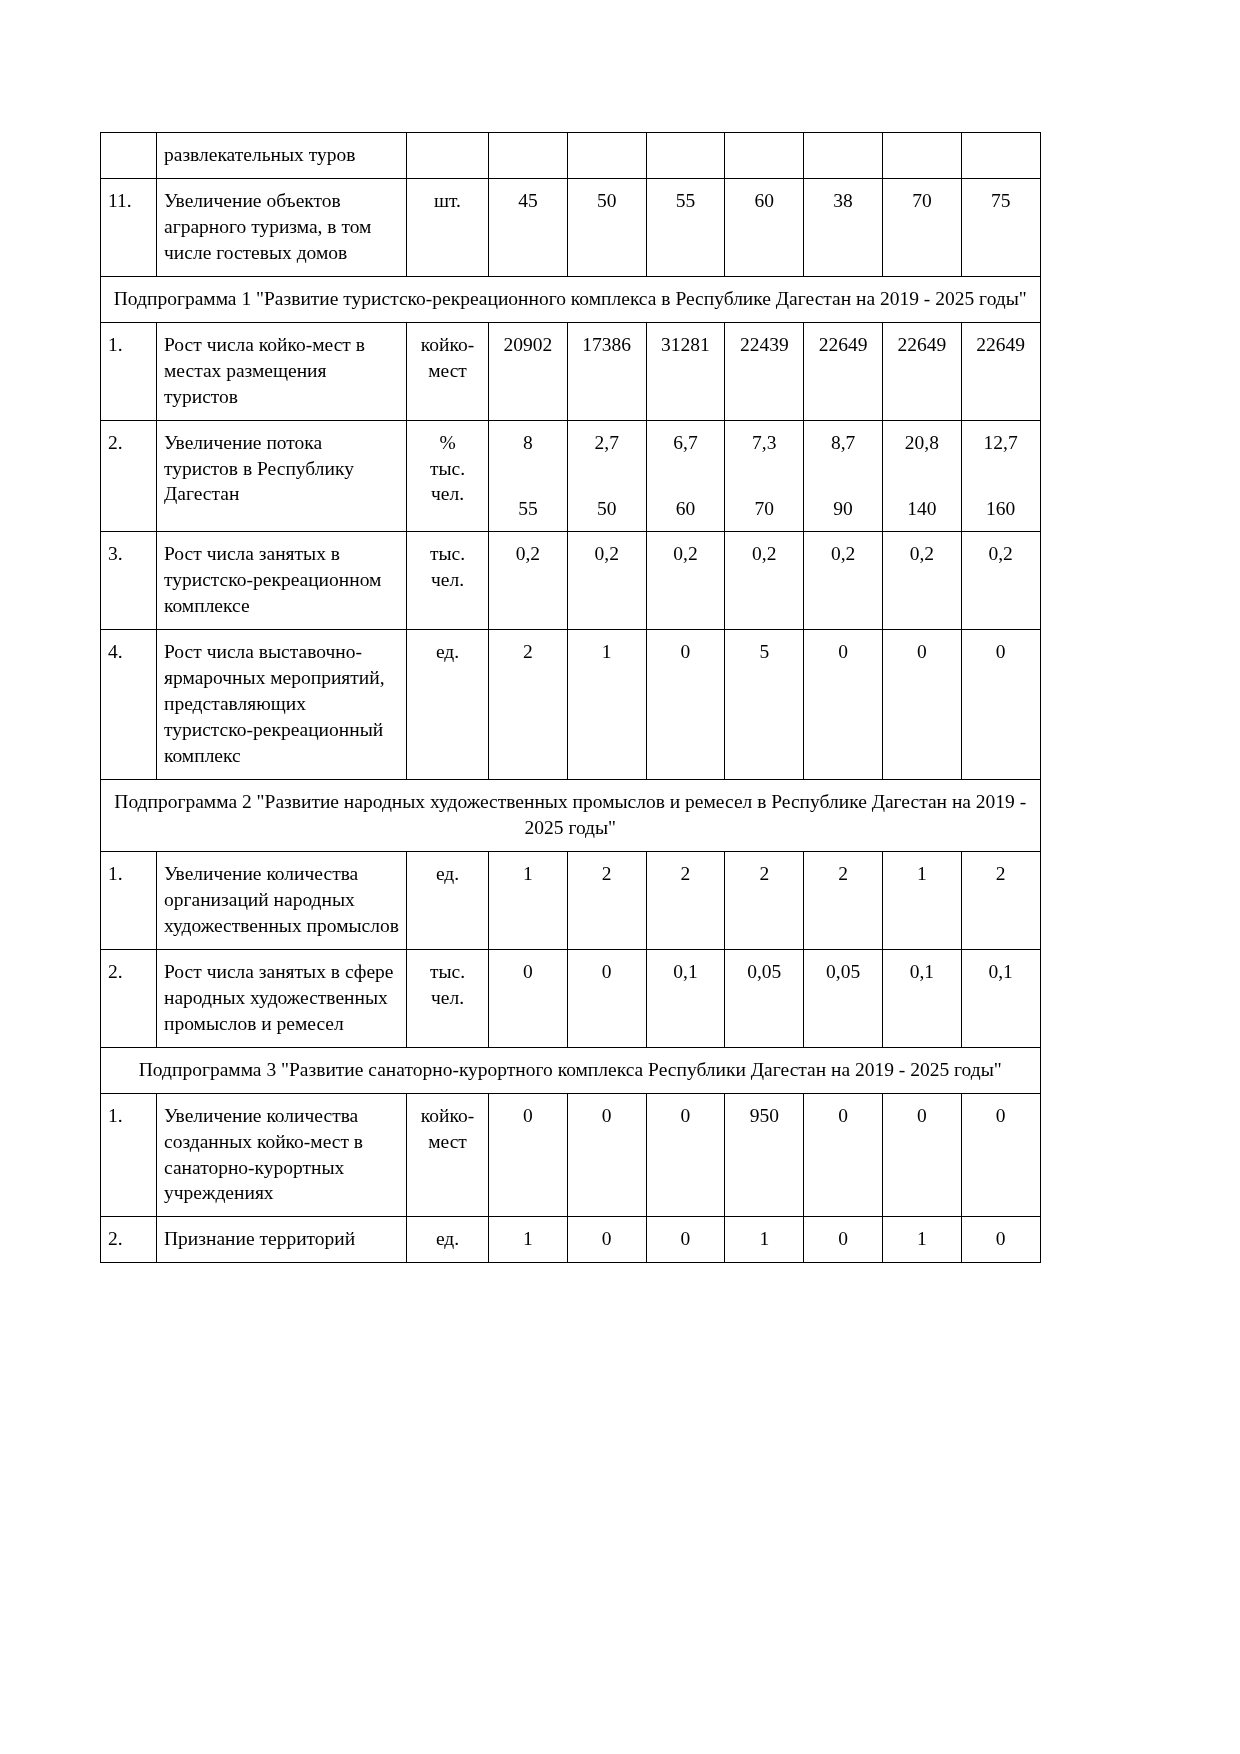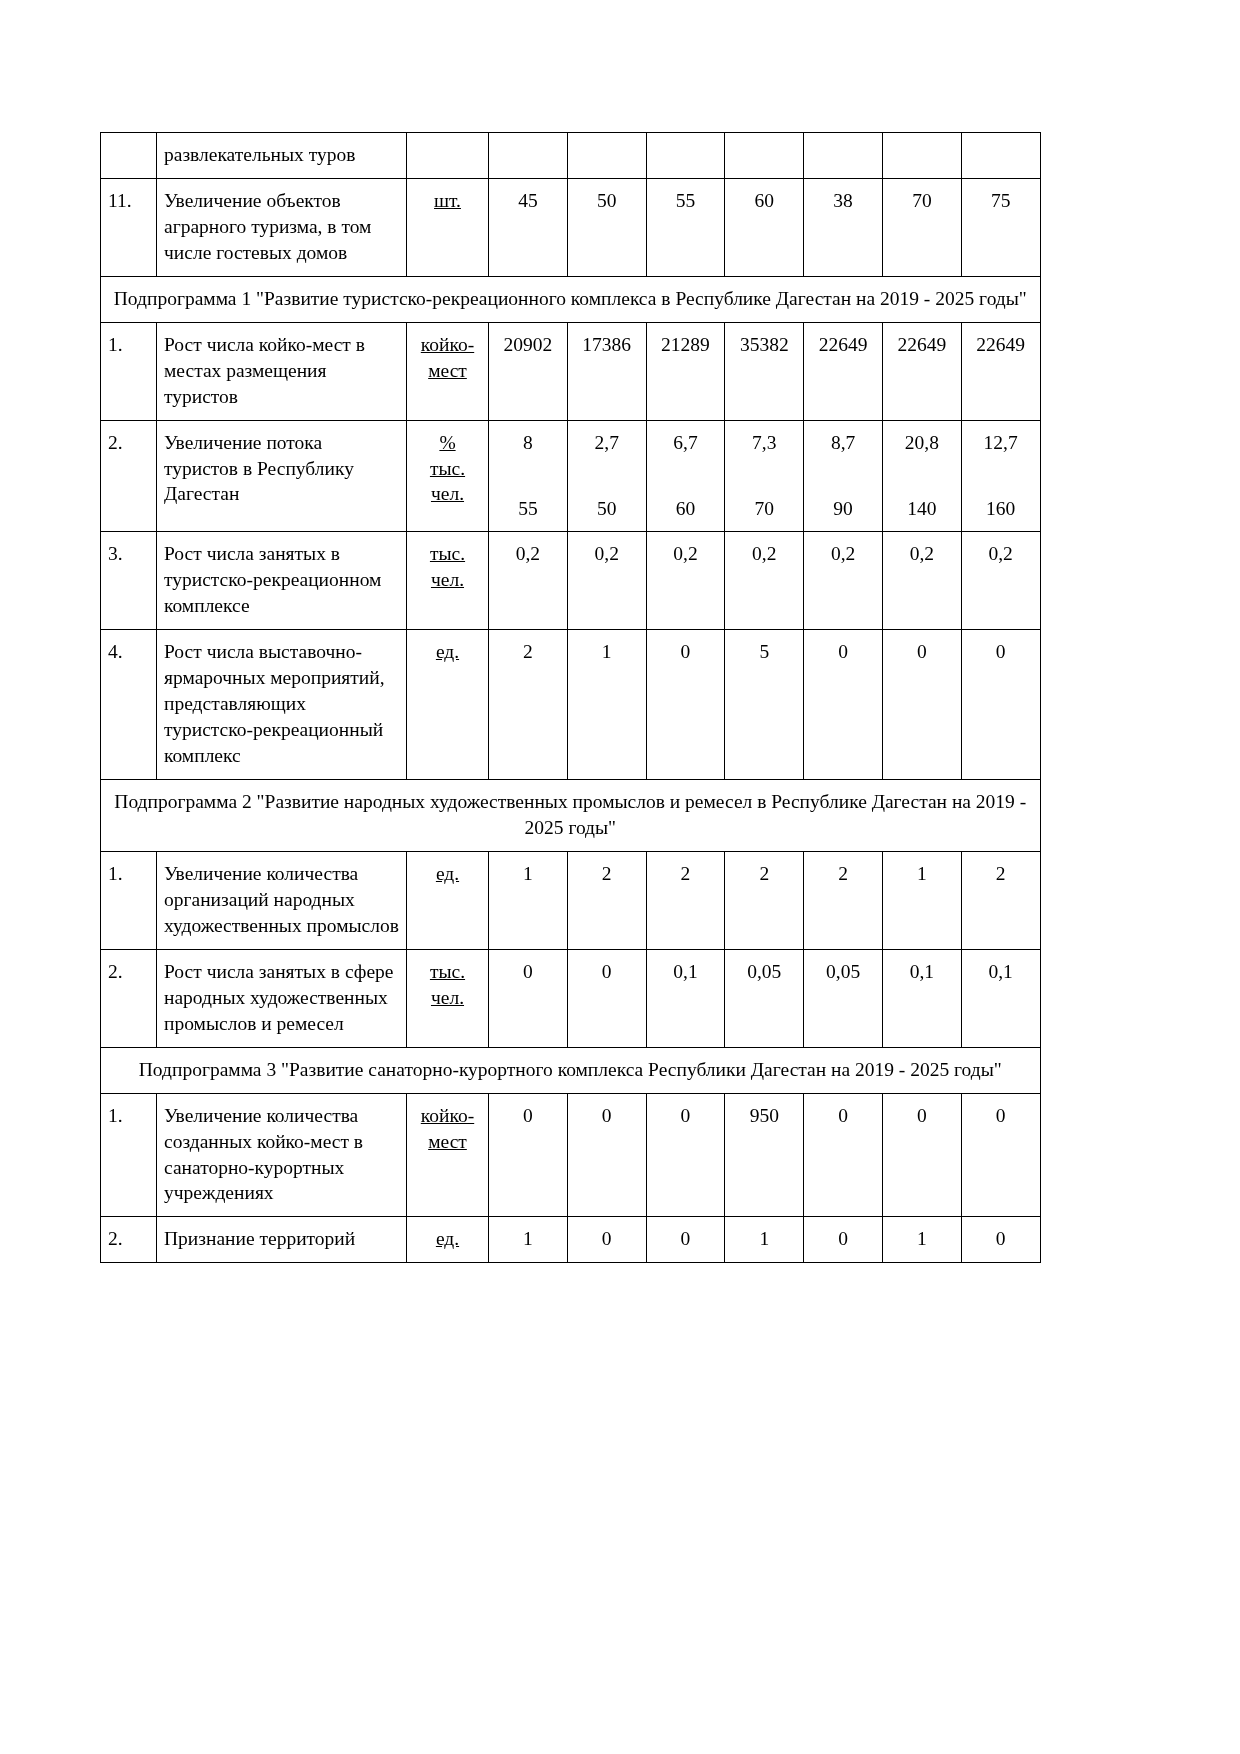--- a/index.html
+++ b/index.html
@@ -44,21 +44,20 @@
     padding-left: 2px;
     padding-right: 2px;
   }
   td.name {
     text-align: left;
   }
   td.unit {
     text-align: center;
     padding-left: 3px;
     padding-right: 3px;
-    text-decoration: underline;
   }
   td.val {
     text-align: center;
     padding-left: 2px;
     padding-right: 2px;
   }
   td.section {
     text-align: center;
     padding: 11px 14px 12px 14px;
     line-height: 1.34;
@@ -120,22 +119,22 @@
       <tr>
         <td class="section" colspan="10">Подпрограмма 1 "Развитие туристско-рекреационного комплекса в Республике Дагестан на 2019 - 2025 годы"</td>
       </tr>
 
       <tr>
         <td class="num">1.</td>
         <td class="name">Рост числа койко-мест в местах размещения туристов</td>
         <td class="unit">койко-мест</td>
         <td class="val">20902</td>
         <td class="val">17386</td>
-        <td class="val">21289</td>
-        <td class="val">35382</td>
+        <td class="val">31281</td>
+        <td class="val">22439</td>
         <td class="val">22649</td>
         <td class="val">22649</td>
         <td class="val">22649</td>
       </tr>
 
       <tr>
         <td class="num">2.</td>
         <td class="name">Увеличение потока туристов в Республику Дагестан</td>
         <td class="unit">
           <span class="unit-stack">%</span>

